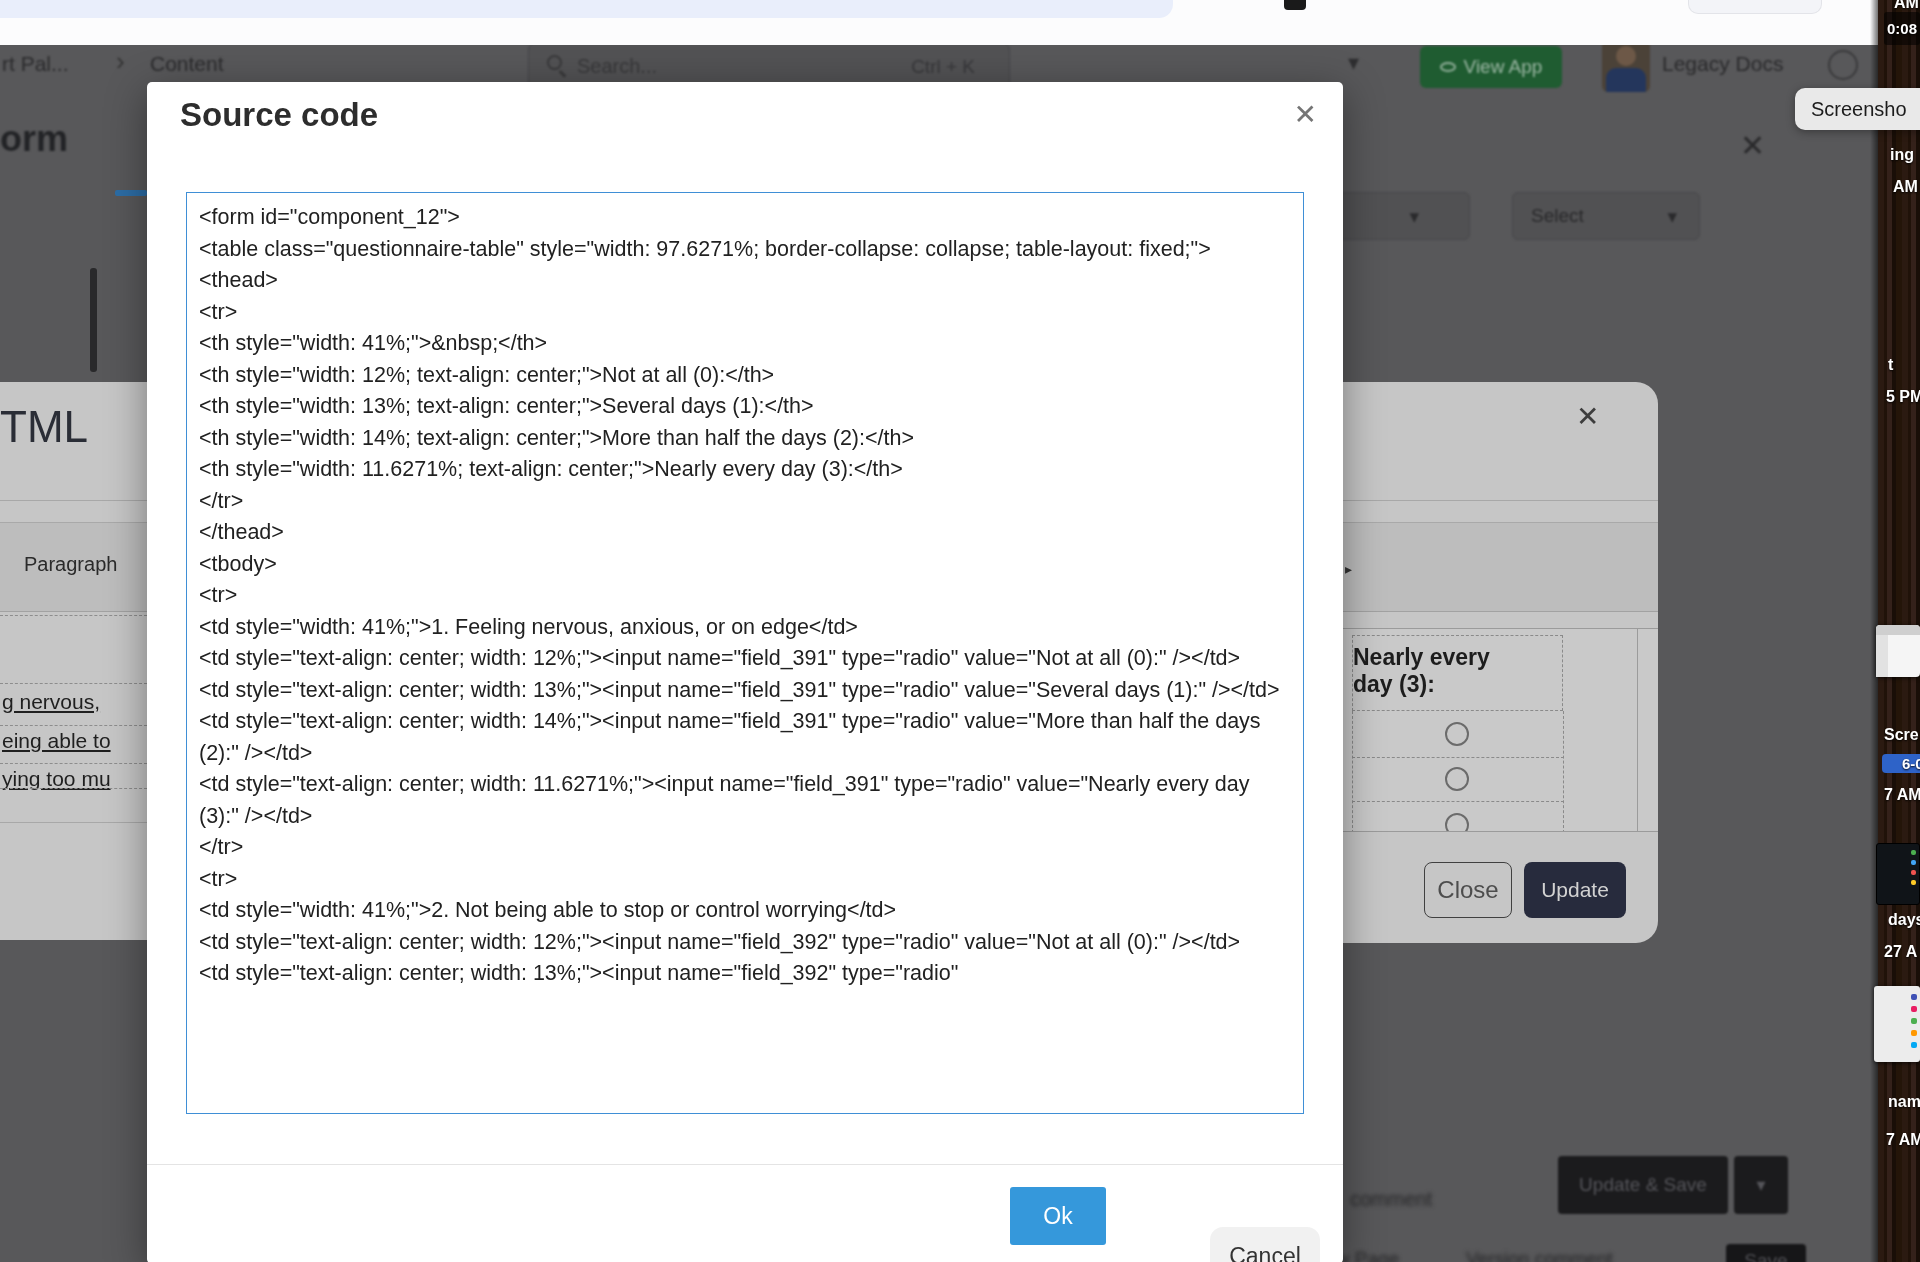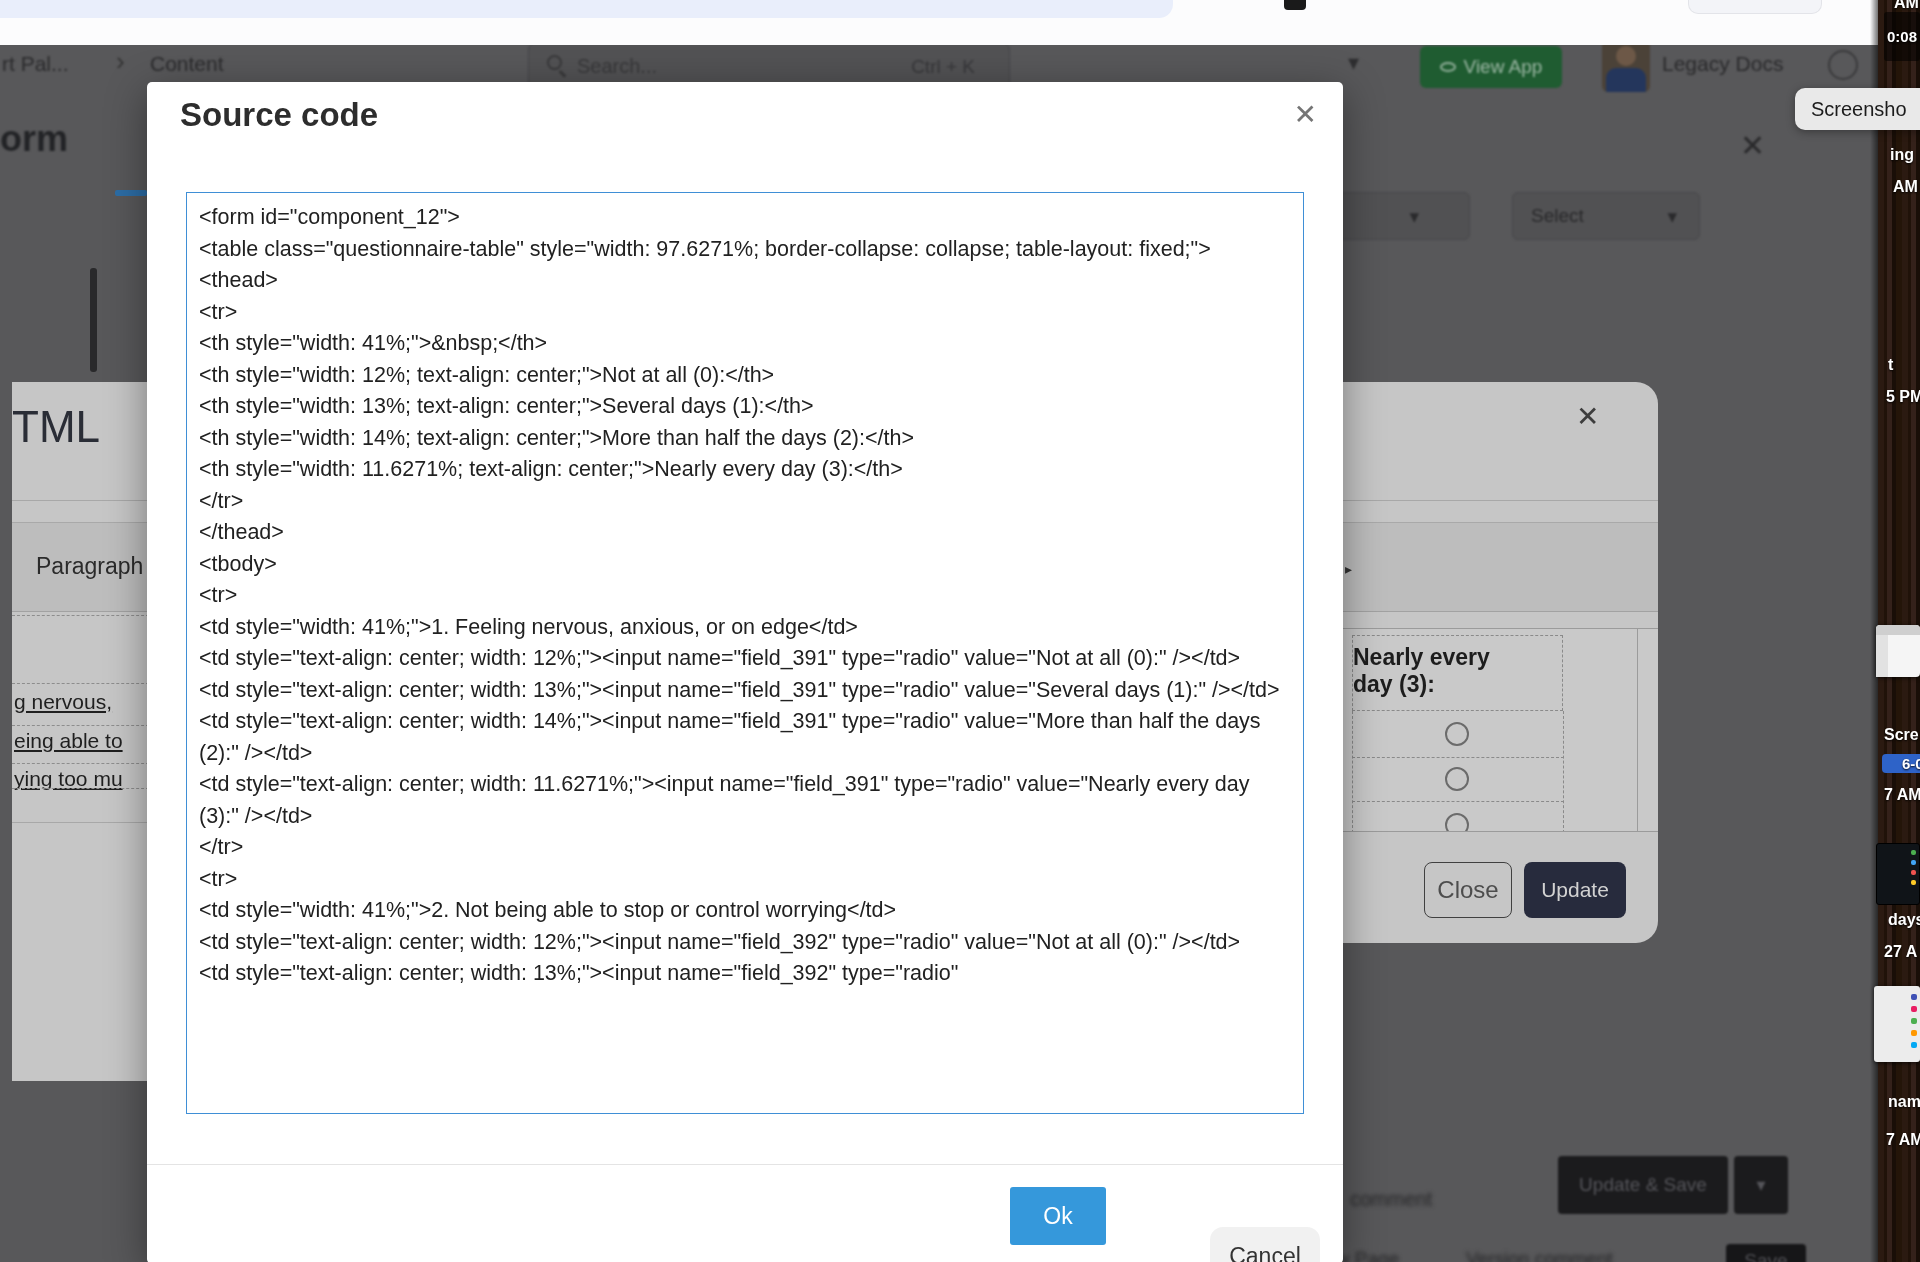--- a/index.html
+++ b/index.html
@@ -37,21 +37,21 @@
   .toggle .knob { position:absolute; right:2px; top:2px; width:22px; height:22px; border-radius:50%; background:#9a9a9c; }
   .updsave { left:1558px; top:1156px; width:170px; height:58px; background:#1b1b1d; border-radius:4px; z-index:5;
              display:flex; align-items:center; justify-content:center; color:#55555a; font-size:19px; }
   .updsave-caret { left:1734px; top:1156px; width:54px; height:58px; background:#1b1b1d; border-radius:4px; z-index:5;
              display:flex; align-items:center; justify-content:center; color:#55555a; font-size:18px; }
   .savebtn { left:1726px; top:1244px; width:80px; height:40px; background:#161618; border-radius:4px; z-index:5;
              display:flex; align-items:flex-start; justify-content:center; color:#4f4f54; font-size:19px; padding-top:6px; }
 
   
   .m2 { background:#c6c6c6; z-index:10; }
-  .m2-left { left:12px; top:382px; width:147px; height:699px; overflow:hidden; }
+  .m2-left { left:0; top:382px; width:147px; height:558px; overflow:hidden; }
   .m2-right { left:1343px; top:382px; width:315px; height:561px; border-radius:0 22px 22px 0; overflow:hidden; }
   .m2 .divider { position:absolute; left:0; width:100%; height:1px; background:#a8a8a8; }
   .m2 .band { position:absolute; left:0; width:100%; height:90px; top:140px; background:#bdbdbd;
               border-top:1px solid #a9a9a9; border-bottom:1px solid #a2a2a2; }
   .dashedline { position:absolute; left:0; width:147px; border-top:1px dashed #8d8d8d; }
   .frag { position:absolute; left:2px; font-size:21px; color:#1f1f1f; white-space:nowrap;text-decoration:underline; }
   .preview { position:absolute; left:0; top:246px; width:315px; height:204px; background:#c9c9c9;
              border-top:1px solid #9b9b9b; border-bottom:1px solid #9b9b9b; overflow:hidden; }
   .preview .rightedge { position:absolute; left:294px; top:0; width:1px; height:204px; background:#9b9b9b; }
   .dashcell { position:absolute; left:9px; top:6px; width:211px; height:76px; border:1px dashed #8a8a8a;
@@ -161,21 +161,21 @@
   <span class="abs blur2" style="left:1282px;top:1248px;font-size:19px;color:#232325;z-index:5">Preview Page</span>
   <span class="abs blur2" style="left:1466px;top:1248px;font-size:19px;color:#232325;z-index:5">Version comment</span>
   <div class="abs savebtn blur1">
       <span>Save</span>
     </div>
 
   <div class="abs m2 m2-left">
     <span style="position:absolute;left:0;top:20px;font-size:44px;font-weight:300;color:#2a2d36">TML</span>
     <div class="divider" style="top:118px"></div>
     <div class="band">
-      <span style="position:absolute;left:24px;top:30px;font-size:23px;color:#2b2b2b">Paragraph</span>
+      <span style="position:absolute;left:24px;top:30px;font-size:20px;color:#2b2b2b">Paragraph</span>
     </div>
     <div class="dashedline" style="top:233px"></div>
     <div class="dashedline" style="top:301px"></div>
     <span class="frag" style="top:308px">g nervous,</span>
     <div class="dashedline" style="top:343px"></div>
     <span class="frag" style="top:347px">eing able to</span>
     <div class="dashedline" style="top:381px"></div>
     <span class="frag" style="top:385px">ying too mu</span>
     <div class="dashedline" style="top:406px"></div>
     <div class="divider" style="top:440px"></div>
@@ -233,21 +233,21 @@
 &lt;td style="text-align: center; width: 13%;"&gt;&lt;input name="field_392" type="radio"</textarea>
     <div class="m1-footer">
       <button class="btn-ok">Ok</button>
       <button class="btn-cancel">Cancel</button>
     </div>
   </div>
 
   <div class="abs appedge"></div>
   <div class="abs desktop">
     <span class="dlabel" style="left:16px;top:-6px">AM</span>
-    <span class="dlabel" style="left:6px;top:12px;font-size:15px;background:rgba(0,0,0,.55);padding:16px 3px;border-radius:3px">0:08</span>
+    <span class="dlabel" style="left:6px;top:12px;font-size:15px;background:rgba(0,0,0,.55);padding:8px 3px;border-radius:3px">0:08</span>
     <span class="dlabel" style="left:12px;top:146px">ing</span>
     <span class="dlabel" style="left:15px;top:178px">AM</span>
     <span class="dlabel" style="left:10px;top:356px">t</span>
     <span class="dlabel" style="left:8px;top:388px">5 PM</span>
     <div class="thumb-window"></div>
     <span class="dlabel" style="left:6px;top:726px">Scre</span>
     <span class="dlabel dsel" style="left:4px;top:754px;font-size:15px">6-0</span>
     <span class="dlabel" style="left:6px;top:786px">7 AM</span>
     <div class="thumb-dark">
       <i style="top:6px;background:#4caf50"></i>

